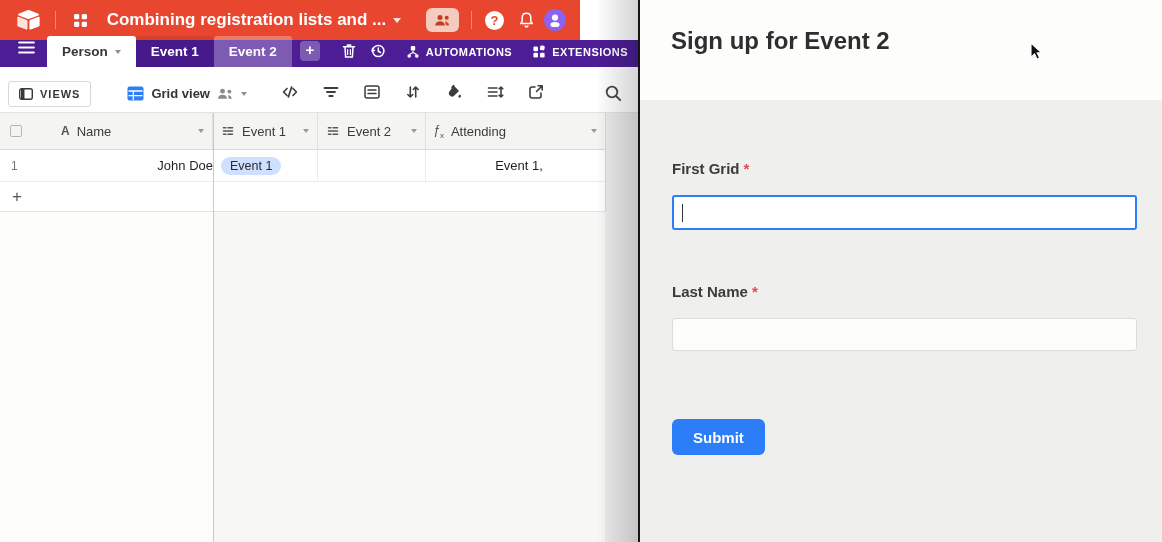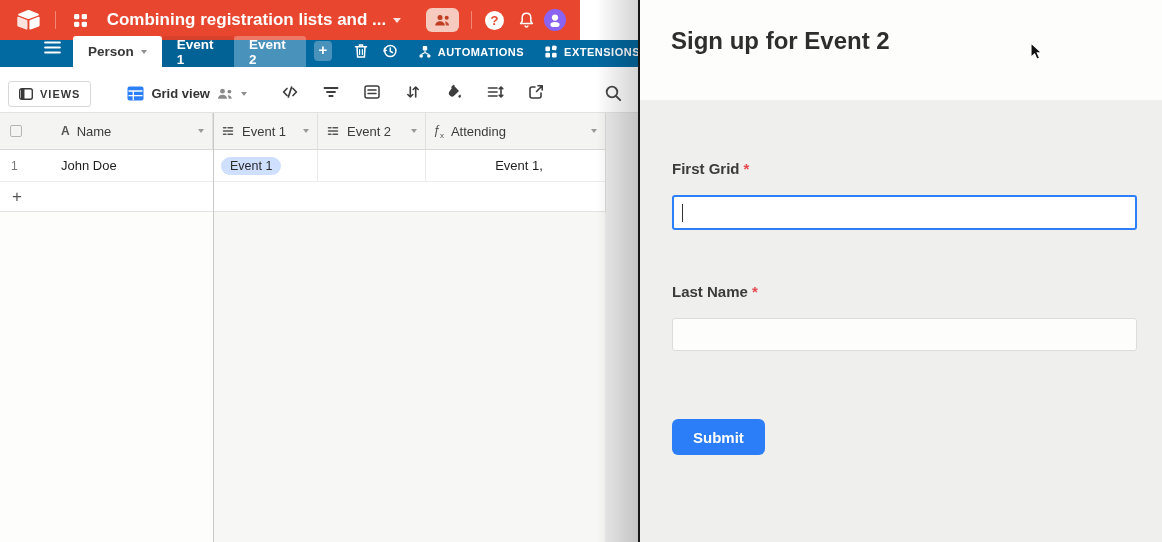--- a/index.html
+++ b/index.html
@@ -15,21 +15,21 @@
   .title-wrap { flex:1; display:flex; align-items:center; justify-content:center; gap:7px; min-width:0; }
   .base-title { color:#fff; font-size:17px; font-weight:700; white-space:nowrap; }
   .caret { width:0; height:0; border-left:4px solid transparent; border-right:4px solid transparent; border-top:5px solid rgba(255,255,255,.85); }
   .caret.dark { border-top-color:#8f8f8f; }
   .caret.small { border-left-width:3.5px; border-right-width:3.5px; border-top-width:4.5px; }
   .share-btn { width:33px; height:24px; background:#f6cabe; border-radius:6px; display:flex; align-items:center; justify-content:center; margin:0 12px 0 6px; }
   .help-circle { width:19px; height:19px; border-radius:50%; background:#fff; color:#e8462f; font-size:13px; font-weight:700; display:flex; align-items:center; justify-content:center; margin:0 7px 0 13px; }
   .avatar { width:22px; height:22px; border-radius:50%; background:#8a63f2; display:flex; align-items:center; justify-content:center; margin:0 14px 0 9px; }
 
   
-  .tabstrip { position:absolute; left:0; top:40px; width:640px; height:27px; background:#0369a1; display:flex; align-items:flex-end;padding-left:26px; }
+  .tabstrip { position:absolute; left:0; top:40px; width:640px; height:27px; background:#4c1d95; display:flex; align-items:flex-end; }
   .hamburger { margin:0 12px 9px 18px; }
   .tab { height:31px; display:flex; align-items:center; gap:7px; padding:0 15px; border-radius:3px 3px 0 0; font-size:13.5px; font-weight:600; color:#fff; }
   .tab.active { background:#fff; color:#383838; }
   .tab.shaded { background:rgba(0,0,0,.07); }
   .tab.hilite { background:rgba(255,255,255,.28); }
   .add-table { width:20px; height:20px; margin:0 0 6px 8px; border-radius:4px; background:rgba(255,255,255,.28); color:#fff; font-size:15px; line-height:18px; text-align:center; font-weight:700; }
   .strip-icon { margin:0 0 8px 22px; display:flex; align-items:center; }
   .strip-group { display:flex; align-items:center; gap:6px; margin:0 0 8px 20px; color:#fff; font-size:11px; font-weight:700; letter-spacing:.5px; }
 
   
@@ -290,21 +290,21 @@
           <span class="fx"><span>ƒ</span><sub>x</sub></span>
           <span>Attending</span>
           <span class="caret small"></span>
         </div>
       </div>
 
       <div class="data-row">
         <div class="c-num" style="border:none;">
             <span class="rownum">1</span>
           </div>
-        <div class="c-name" style="border-right:none;">
+        <div class="c-name" style="border-right:none;justify-content:flex-end;">
             <span class="cellText">John Doe</span>
           </div>
         <div class="c-e1" style="border-right-color:#ebebeb;">
             <span class="pill">Event 1</span>
           </div>
         <div class="c-e2" style="border-right-color:#ebebeb;">
             <span class="cellText"></span>
           </div>
         <div class="c-att">
             <span class="cellText">Event 1,</span>

